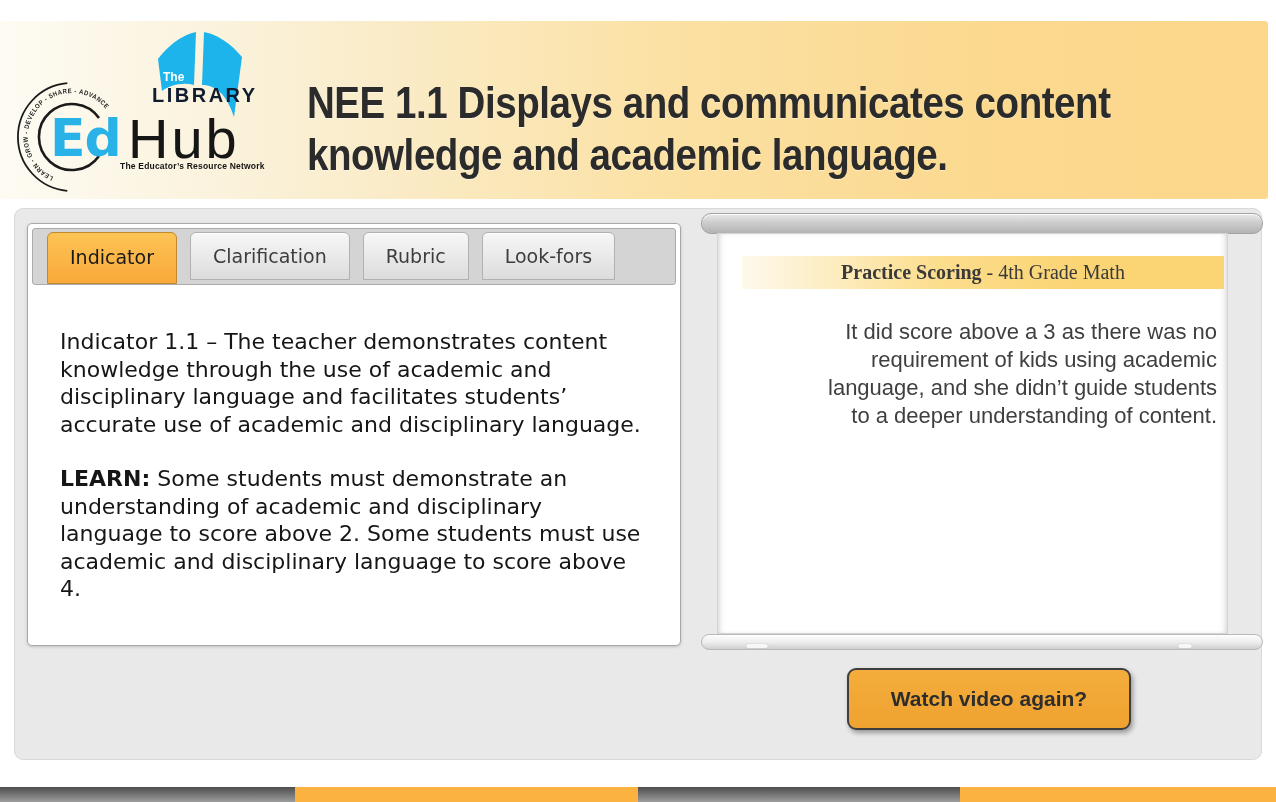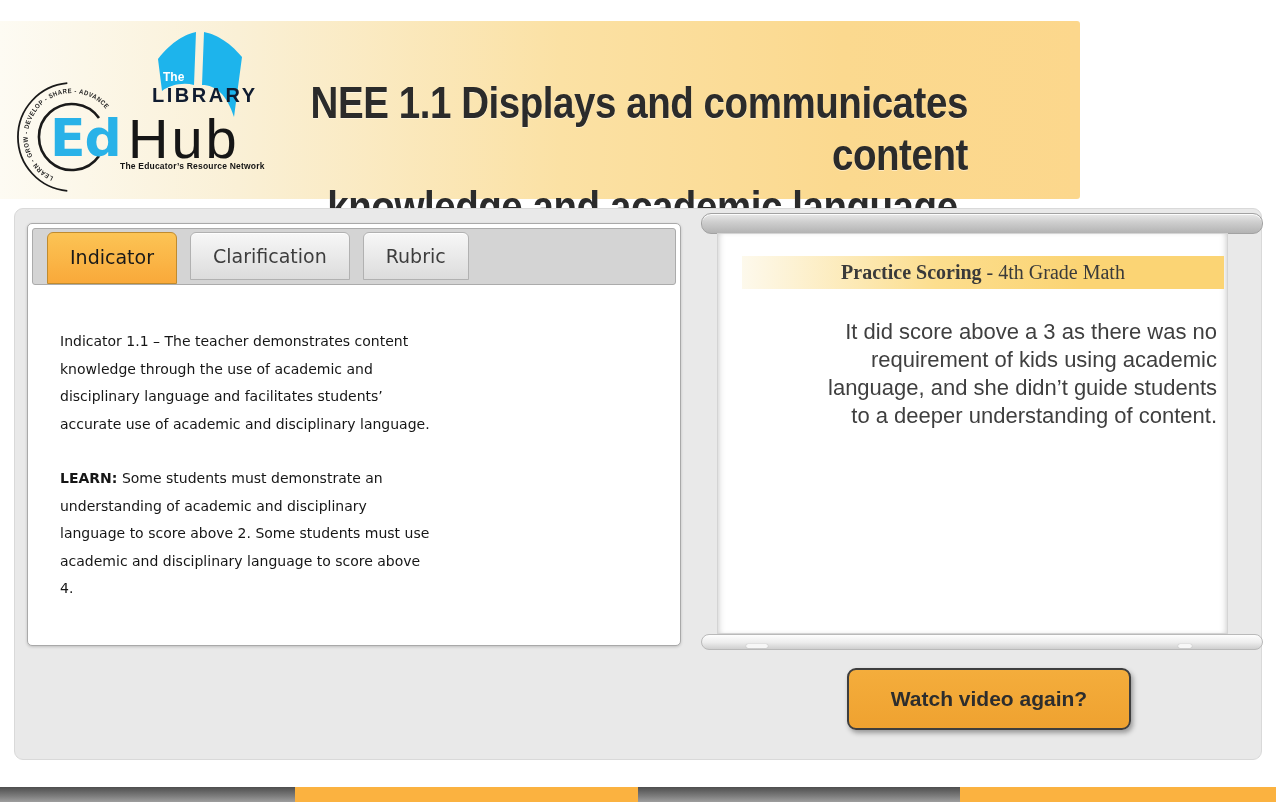--- a/index.html
+++ b/index.html
@@ -1,23 +1,23 @@
 <!DOCTYPE html>
 <html><head>
 <meta charset="utf-8">
 <style>
   html,body{margin:0;padding:0;background:#ffffff;}
   .page{position:relative;width:1276px;height:802px;background:#ffffff;overflow:hidden;
         font-family:"Liberation Sans",sans-serif;}
 
   
-  .banner{position:absolute;left:0;top:21px;width:1080px;height:178px;
+  .banner{position:absolute;left:0;top:21px;width:1268px;height:178px;
           background:linear-gradient(90deg,#fdfbf3 0%,#faf0d6 22%,#fbe1a4 52%,#fbd popcorn 0, #fbd98f 78%,#fcd78c 100%);
           background:linear-gradient(90deg,#fdfbf3 0%,#faf0d6 22%,#fbe1a4 52%,#fbd98f 78%,#fcd78c 100%);
-          border-radius:0 3px 3px 0;text-align:right;}
+          border-radius:0 3px 3px 0;}
   .page-title{position:absolute;left:307px;top:56px;margin:0;
           font-size:45px;line-height:52px;font-weight:700;letter-spacing:-.5px;color:#2b2b2b;
           white-space:pre-line;transform:scaleX(.855);transform-origin:left top;
           text-shadow:0 1px 0 rgba(255,255,255,.45);}
 
   
   .logo{position:absolute;left:14px;top:26px;width:330px;height:172px;}
   .logo-ring{position:absolute;left:0;top:53px;}
   .logo-ed{position:absolute;left:36px;top:82px;font-family:"DejaVu Sans",sans-serif;
            font-weight:700;font-size:52px;color:#29b2e8;letter-spacing:-1px;}
@@ -43,21 +43,21 @@
         display:flex;align-items:flex-start;padding:0 1px;}
   .tab{margin-top:3px;margin-left:13px;height:46px;line-height:46px;padding:0 22px;
         font-family:"DejaVu Sans",sans-serif;font-size:19px;color:#3d3d3d;
         background:linear-gradient(180deg,#f7f7f7 0%,#dcdcdc 100%);
         border:1px solid #b1b1b1;border-radius:6px 6px 0 0;cursor:pointer;
         box-shadow:inset 0 1px 0 rgba(255,255,255,.8);}
   .tab.active{height:50px;line-height:48px;color:#191919;
         background:linear-gradient(180deg,#fcc455 0%,#f9a93a 100%);
         border-color:#c08b2e;box-shadow:none;}
   .card-body{position:absolute;left:32px;right:28px;top:104px;
-        font-family:"DejaVu Sans",sans-serif;font-size:14px;line-height:27.5px;color:#161616;}
+        font-family:"DejaVu Sans",sans-serif;font-size:22px;line-height:27.5px;color:#161616;}
   .card-body p{margin:0;white-space:pre-line;}
   .card-body .para2{margin-top:27px;white-space:normal;}
   .card-body .para2 .note-lines{white-space:pre-line;}
 
   
   .rail-top{position:absolute;left:686px;top:4px;width:562px;height:21px;border-radius:10px;
         background:linear-gradient(180deg,#e9e9e9 0%,#cdcdcd 45%,#b3b3b3 100%);
         border:1px solid #a2a2a2;box-sizing:border-box;
         box-shadow:inset 0 1px 0 rgba(255,255,255,.85);}
   .screen{position:absolute;left:702px;top:24px;width:511px;height:401px;background:#ffffff;
@@ -122,20 +122,21 @@
     <span class="logo-tagline">The Educator’s Resource Network</span>
   </div>
 
   <main class="panel">
 
     <section class="card">
       <div class="tabbar">
         <div class="tab active">Indicator</div>
         <div class="tab">Clarification</div>
         <div class="tab">Rubric</div>
+        <div class="tab">Look-fors</div>
       </div>
       <div class="card-body">
         <p>Indicator 1.1 – The teacher demonstrates content
 knowledge through the use of academic and
 disciplinary language and facilitates students’
 accurate use of academic and disciplinary language.</p>
         <p class="para2"><strong>LEARN:</strong> <span class="note-lines">Some students must demonstrate an
 understanding of academic and disciplinary
 language to score above 2. Some students must use
 academic and disciplinary language to score above

